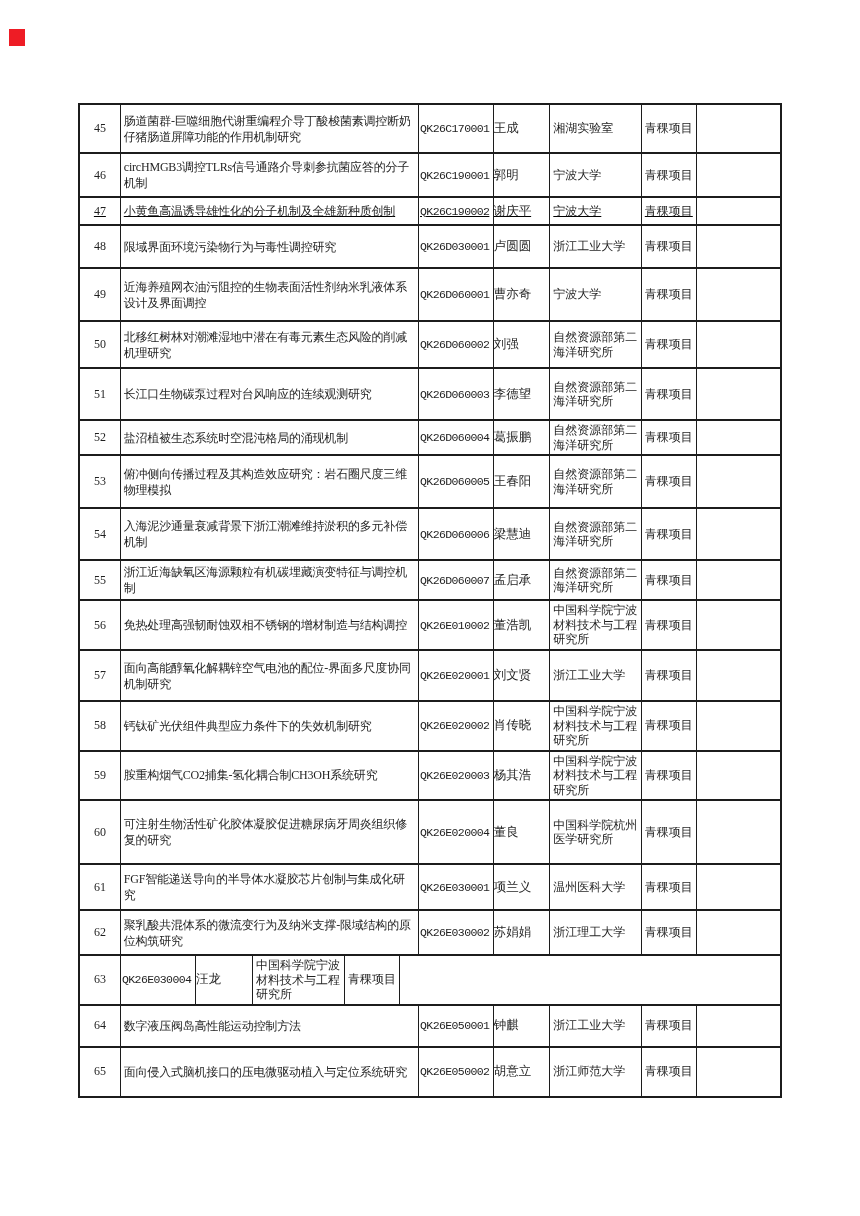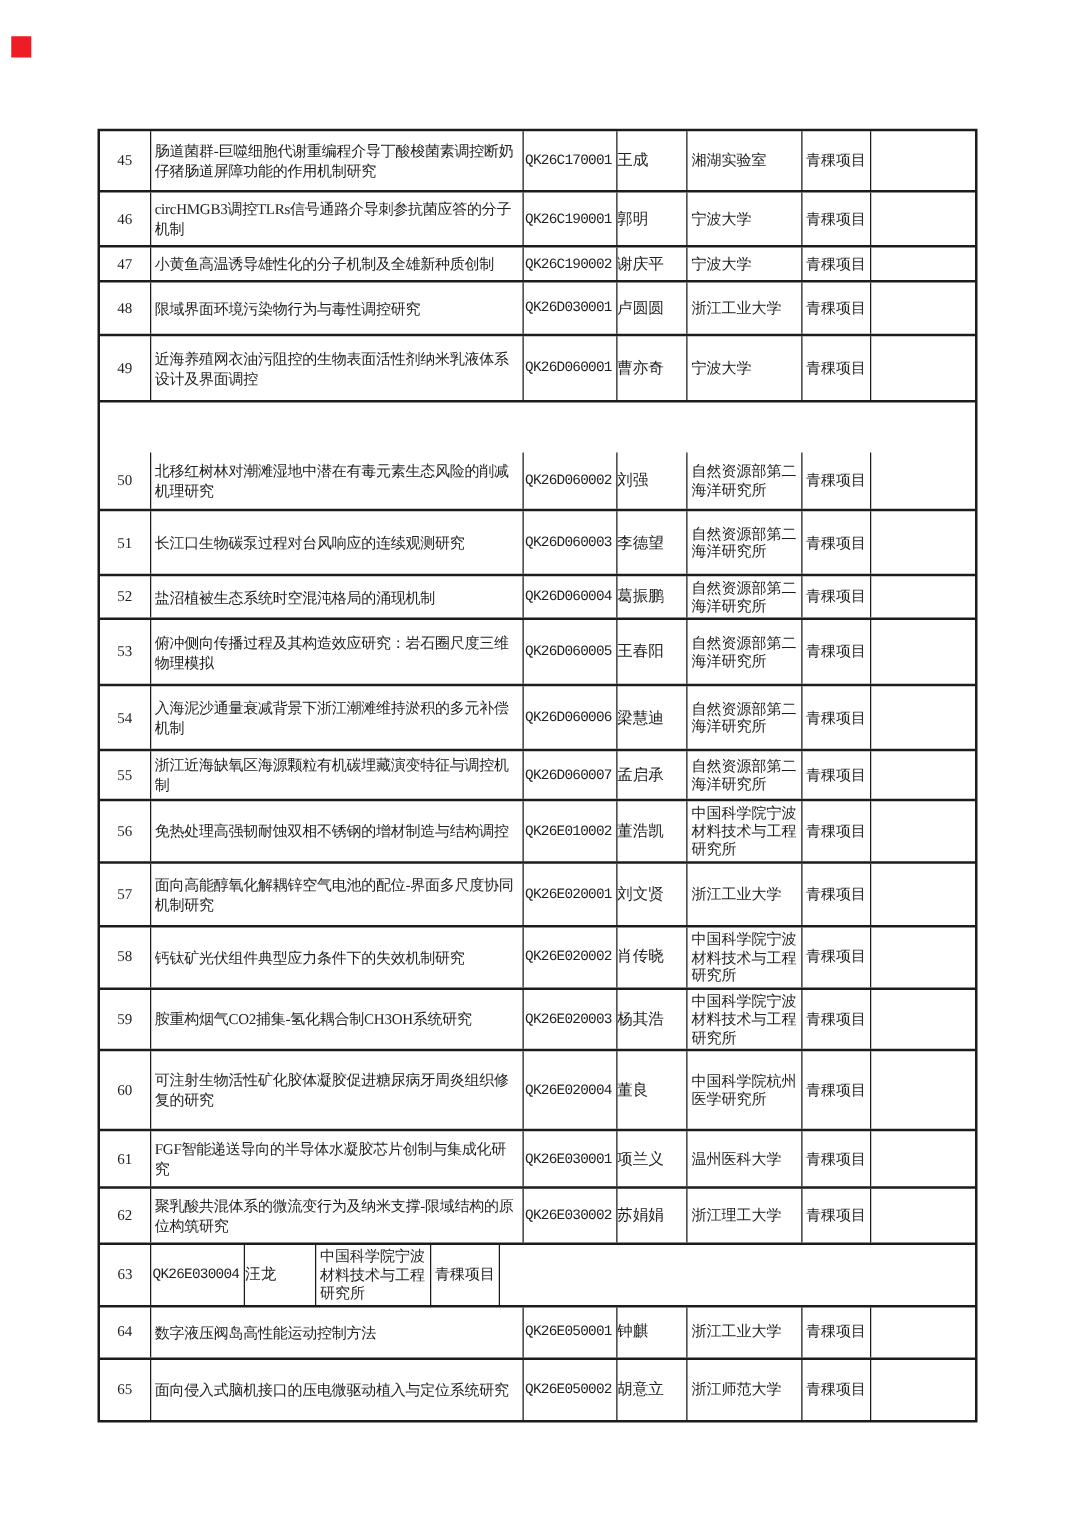--- a/index.html
+++ b/index.html
@@ -102,21 +102,21 @@
     <div class="cell c-inst">
             <span>宁波大学</span>
           </div>
     <div class="cell c-cat">
             <span style="color: rgb(31, 31, 31);">青稞项目</span>
           </div>
     <div class="cell c-note">
             <span></span>
           </div>
   </div>
-        <div class="t-row" style="min-height: 28px;">
+        <div class="t-row" style="min-height: 28px; text-decoration: underline;">
     <div class="cell c-no">
             <span>47</span>
           </div>
     <div class="cell c-title">
             <span>小黄鱼高温诱导雄性化的分子机制及全雄新种质创制</span>
           </div>
     <div class="cell c-code">
             <span>QK26C190002</span>
           </div>
     <div class="cell c-name">
@@ -171,21 +171,21 @@
     <div class="cell c-inst">
             <span>宁波大学</span>
           </div>
     <div class="cell c-cat">
             <span style="color: rgb(31, 31, 31);">青稞项目</span>
           </div>
     <div class="cell c-note">
             <span></span>
           </div>
   </div>
-        <div class="t-row" style="min-height: 47px; margin-top: 40px;">
+        <div class="t-row" style="min-height: 47px;">
     <div class="cell c-no">
             <span>50</span>
           </div>
     <div class="cell c-title">
             <span>北移红树林对潮滩湿地中潜在有毒元素生态风险的削减机理研究</span>
           </div>
     <div class="cell c-code">
             <span>QK26D060002</span>
           </div>
     <div class="cell c-name">

